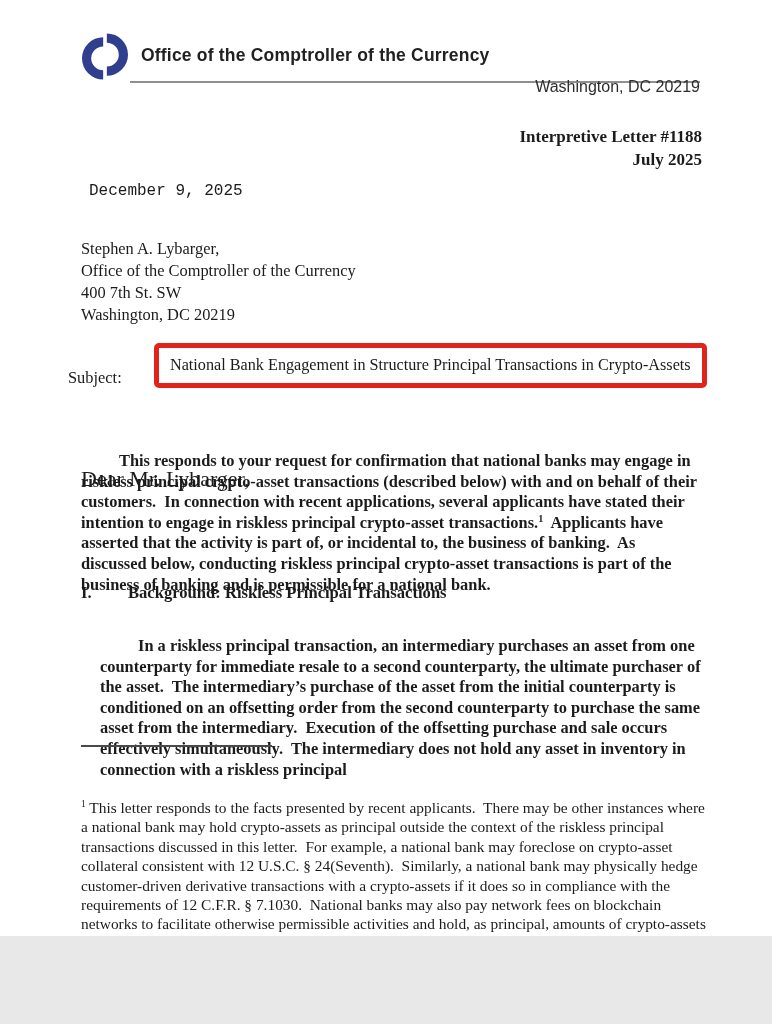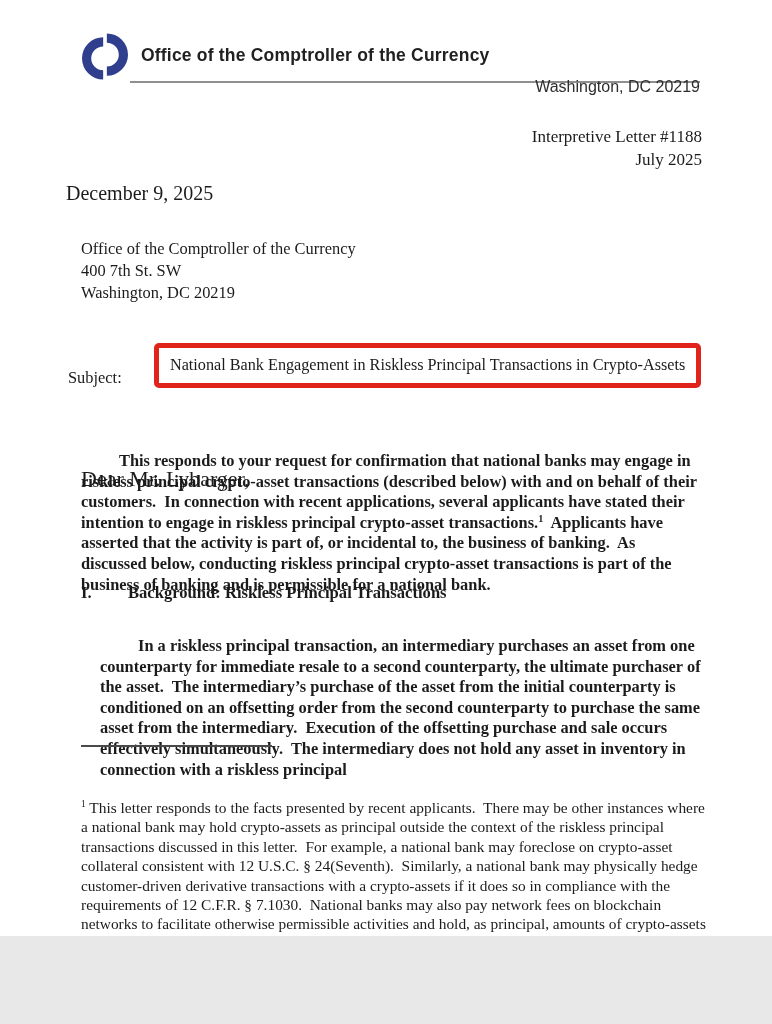--- a/index.html
+++ b/index.html
@@ -38,29 +38,30 @@
     position: absolute;
     top: 78px; right: 72px;
     font-family: "Liberation Sans", sans-serif;
     font-size: 16px;
     color: #2e2e2e;
   }
   .ref-block {
     position: absolute;
     top: 126px; right: 70px;
     text-align: right;
-    font-weight: normal;
+    font-weight: bold;
     font-size: 17px;
     line-height: 22.5px;
   }
   
   .dateline {
     position: absolute;
-    left: 66px; top: 182px;
-    font-size: 20px;
+    left: 89px; top: 182px;
+    font-size: 16px;
+    font-family: Liberation Mono, monospace;
   }
   .recipient {
     position: absolute;
     left: 81px; top: 238px;
     font-size: 16.4px;
     line-height: 22px;
   }
   .subject-row {
     position: absolute;
     left: 68px; top: 343px;
@@ -141,28 +142,29 @@
   <div class="org-name">Office of the Comptroller of the Currency</div>
   <div class="header-rule"></div>
   <div class="location-line">Washington, DC 20219</div>
   <div class="ref-block">
     <div>Interpretive Letter #1188</div>
     <div>July 2025</div>
   </div>
 
   <div class="dateline">December 9, 2025</div>
   <div class="recipient">
+    <div>Stephen A. Lybarger,</div>
     <div>Office of the Comptroller of the Currency</div>
     <div>400 7th St. SW</div>
     <div>Washington, DC 20219</div>
   </div>
 
   <div class="subject-row">
     <div class="subject-label">Subject:</div>
-    <div class="subject-box"><span>National Bank Engagement in Riskless Principal Transactions in Crypto-Assets</span></div>
+    <div class="subject-box"><span>National Bank Engagement in Structure Principal Transactions in Crypto-Assets</span></div>
   </div>
 
   <div class="salutation">Dear Mr. Lybarger,</div>
   <div class="para para-1"><span>This responds to your request for confirmation that national banks may engage in riskless principal crypto-asset transactions (described below) with and on behalf of their customers.  In connection with recent applications, several applicants have stated their intention to engage in riskless principal crypto-asset transactions.</span><sup>1</sup><span>  Applicants have asserted that the activity is part of, or incidental to, the business of banking.  As discussed below, conducting riskless principal crypto-asset transactions is part of the business of banking and is permissible for a national bank.</span></div>
   <div class="section-heading">
       <span class="num">I.</span>
       <span>Background: Riskless Principal Transactions</span>
     </div>
   <div class="para para-2">In a riskless principal transaction, an intermediary purchases an asset from one counterparty for immediate resale to a second counterparty, the ultimate purchaser of the asset.  The intermediary’s purchase of the asset from the initial counterparty is conditioned on an offsetting order from the second counterparty to purchase the same asset from the intermediary.  Execution of the offsetting purchase and sale occurs effectively simultaneously.  The intermediary does not hold any asset in inventory in connection with a riskless principal</div>
 

